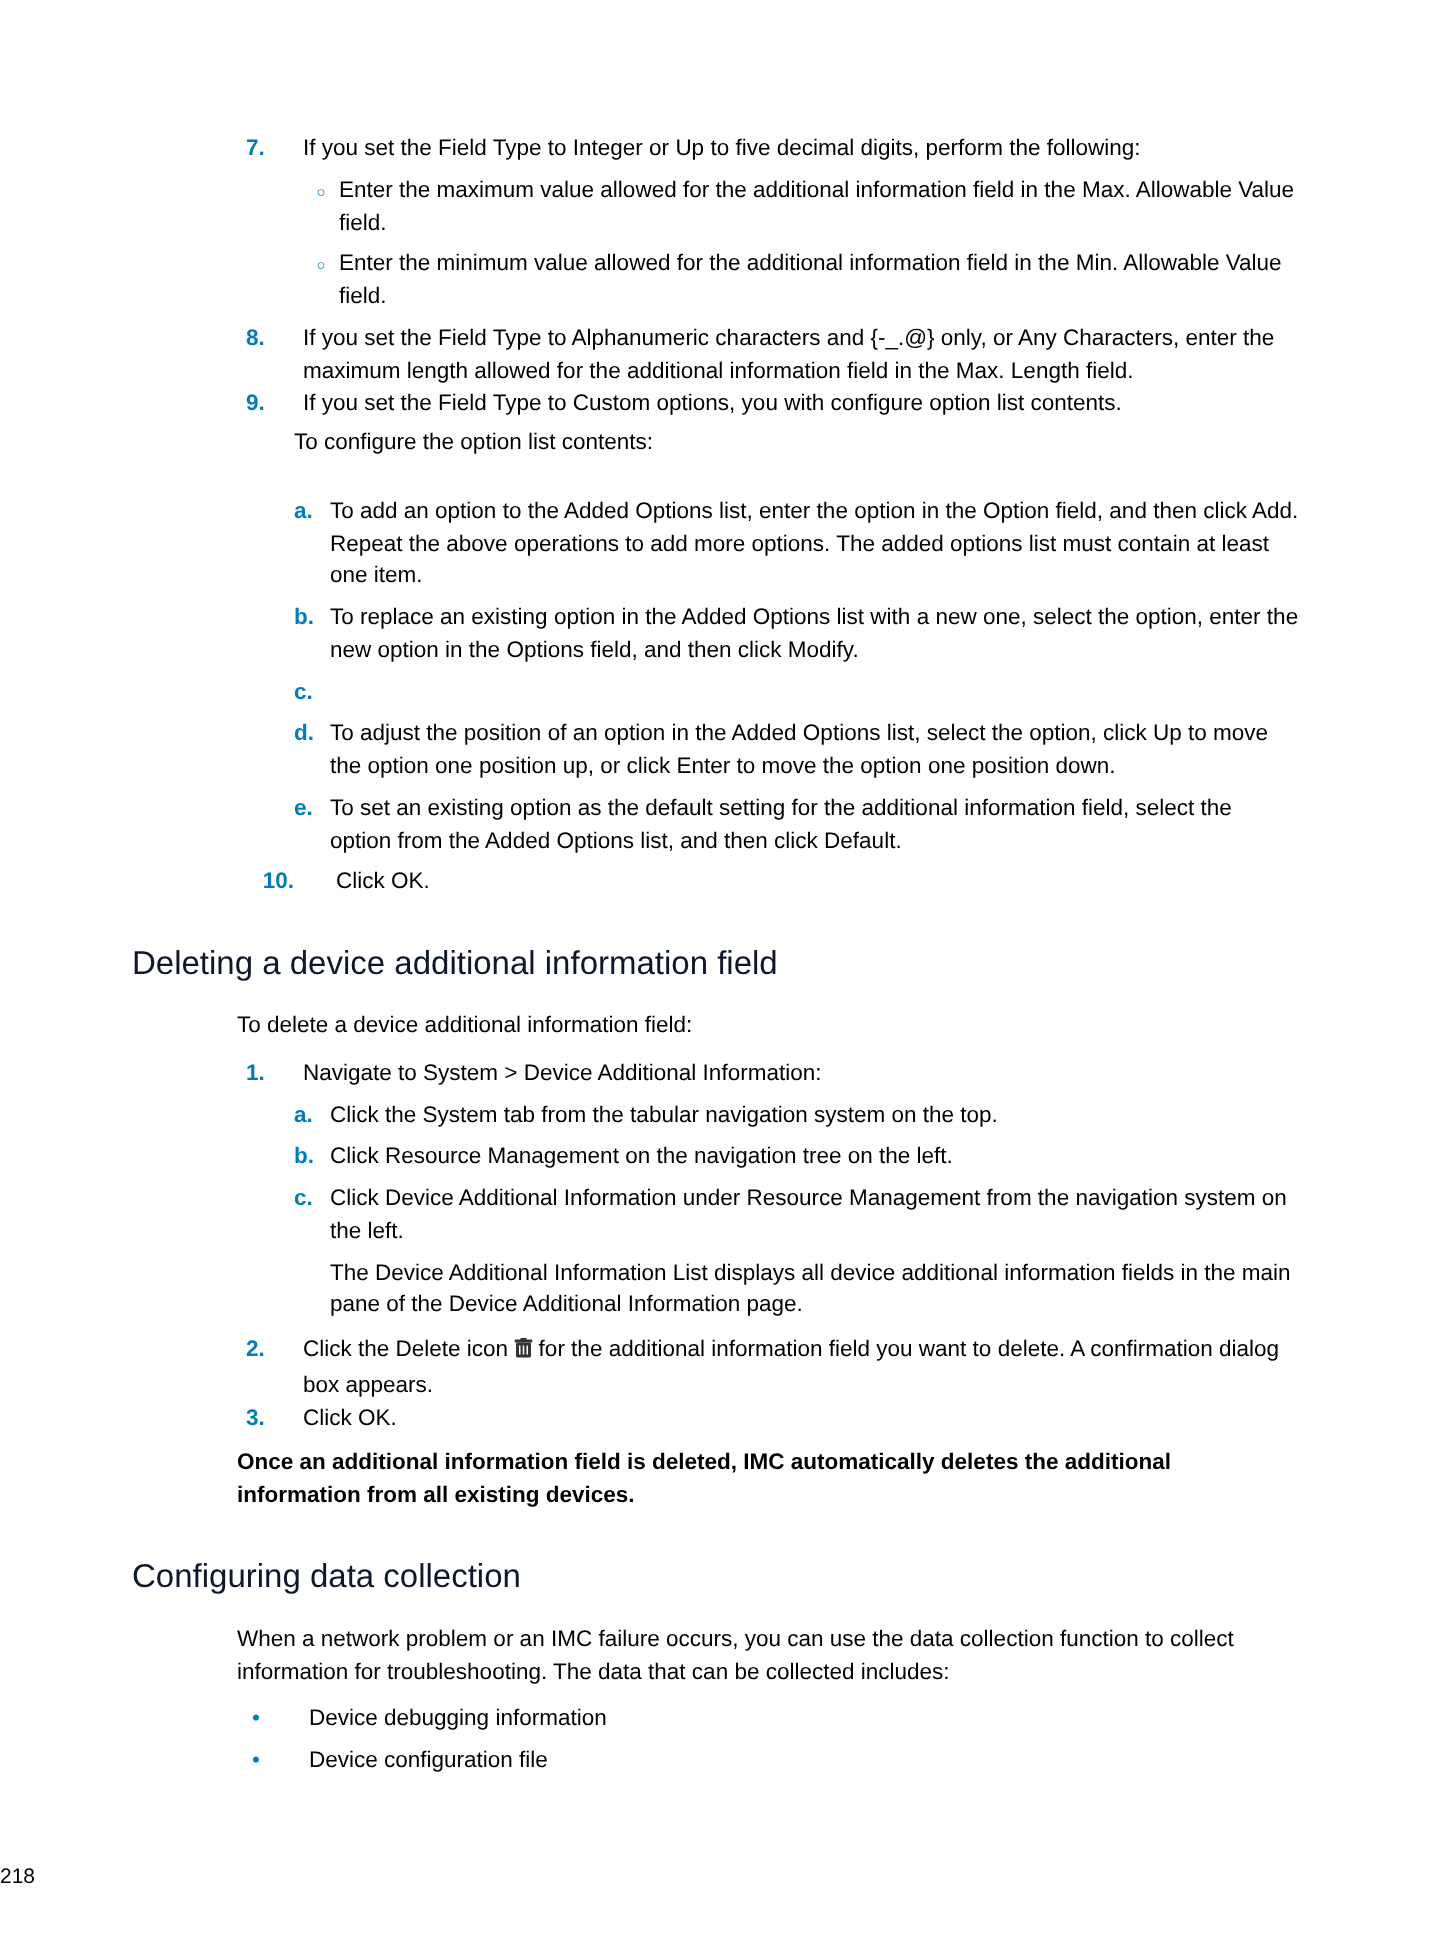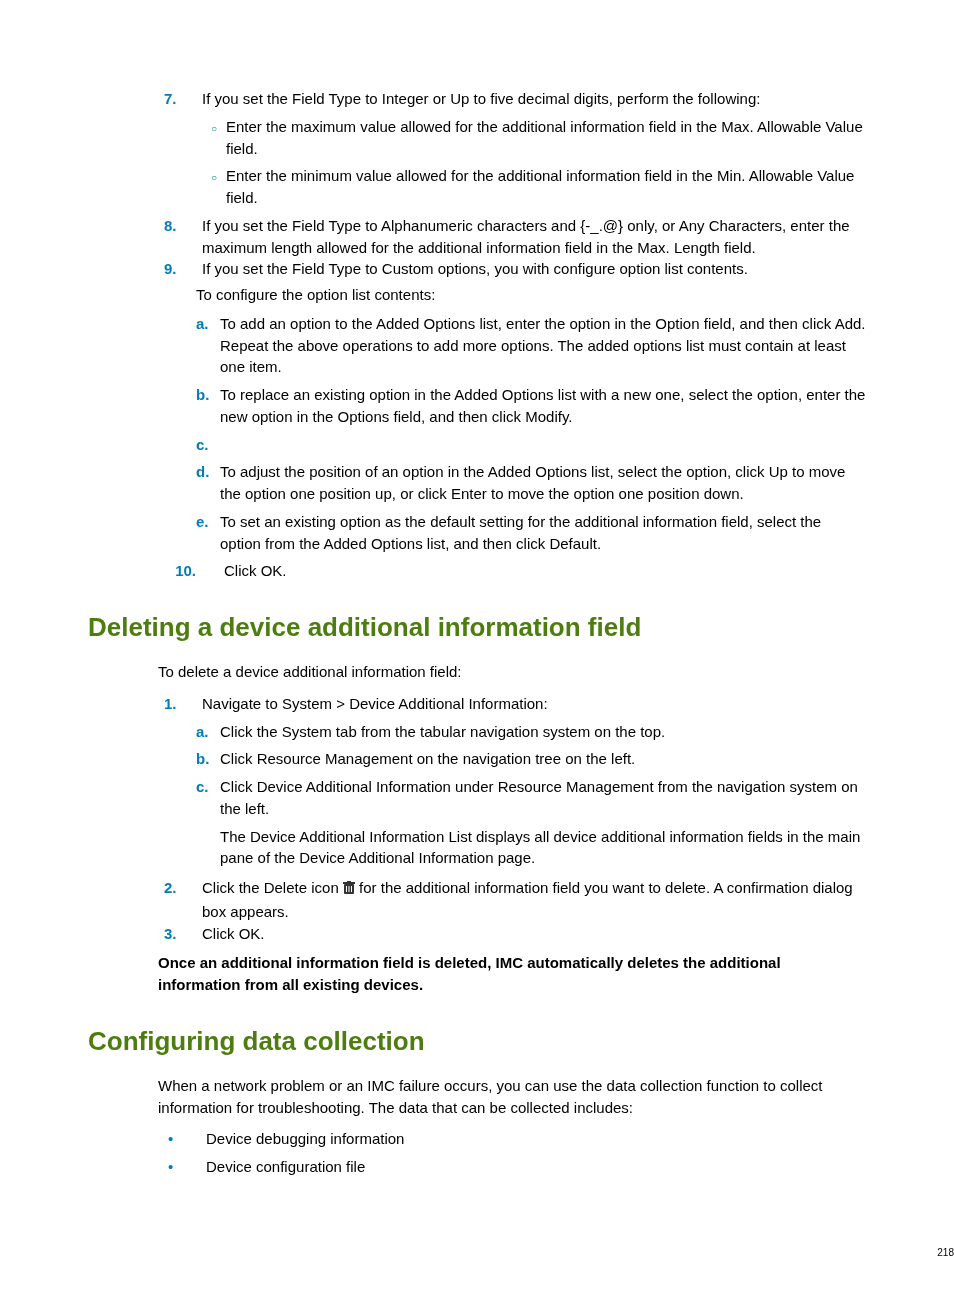--- a/index.html
+++ b/index.html
@@ -66,48 +66,48 @@
   .abc {
     color: #007dba;
     font-weight: bold;
     width: 24px;
     flex: 0 0 24px;
   }
   .para-indent {
     margin-left: 38px;
     line-height: 1.45;
     margin-top: 4px;
-    margin-bottom: 7px;
+    margin-bottom: 24px;
   }
   .para-indent2 {
     margin-left: 62px;
     line-height: 1.45;
     margin-top: 5px;
     margin-bottom: 8px;
   }
   h2.section {
-    color: #4d7c0f;
-    font-weight: bold;
-    font-size: 26px;
+    color: #0f172a;
+    font-weight: normal;
+    font-size: 22px;
     margin: 30px 0 18px -70px;
     font-family: Arial, Helvetica, sans-serif;
   }
   .intro {
     margin-left: 0;
     line-height: 1.45;
     margin-bottom: 10px;
   }
   b { font-weight: normal; }
   .pagenum {
     position: absolute;
     bottom: 38px;
     left: 0;
     width: 100%;
-    text-align: right;
-    font-size: 10px;
+    text-align: left;
+    font-size: 14px;
   }
   .trash-icon {
     display: inline-block;
     vertical-align: -2px;
   }
   .content-block {
     margin-left: 70px;
   }
 </style>
 </head>

